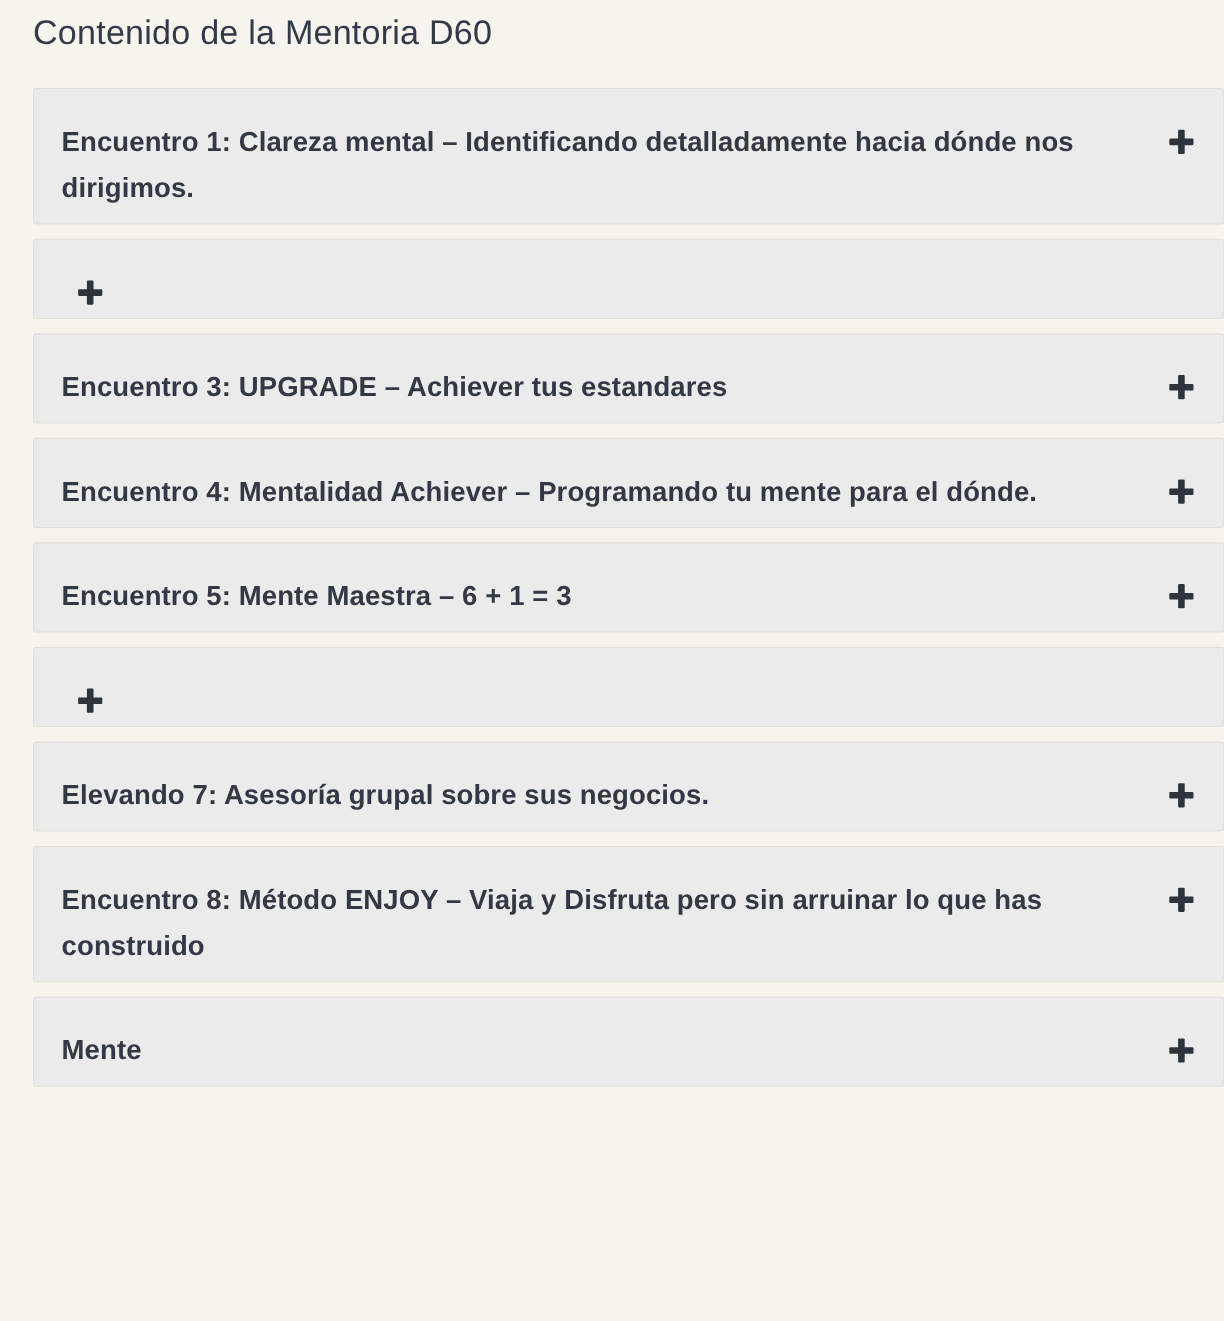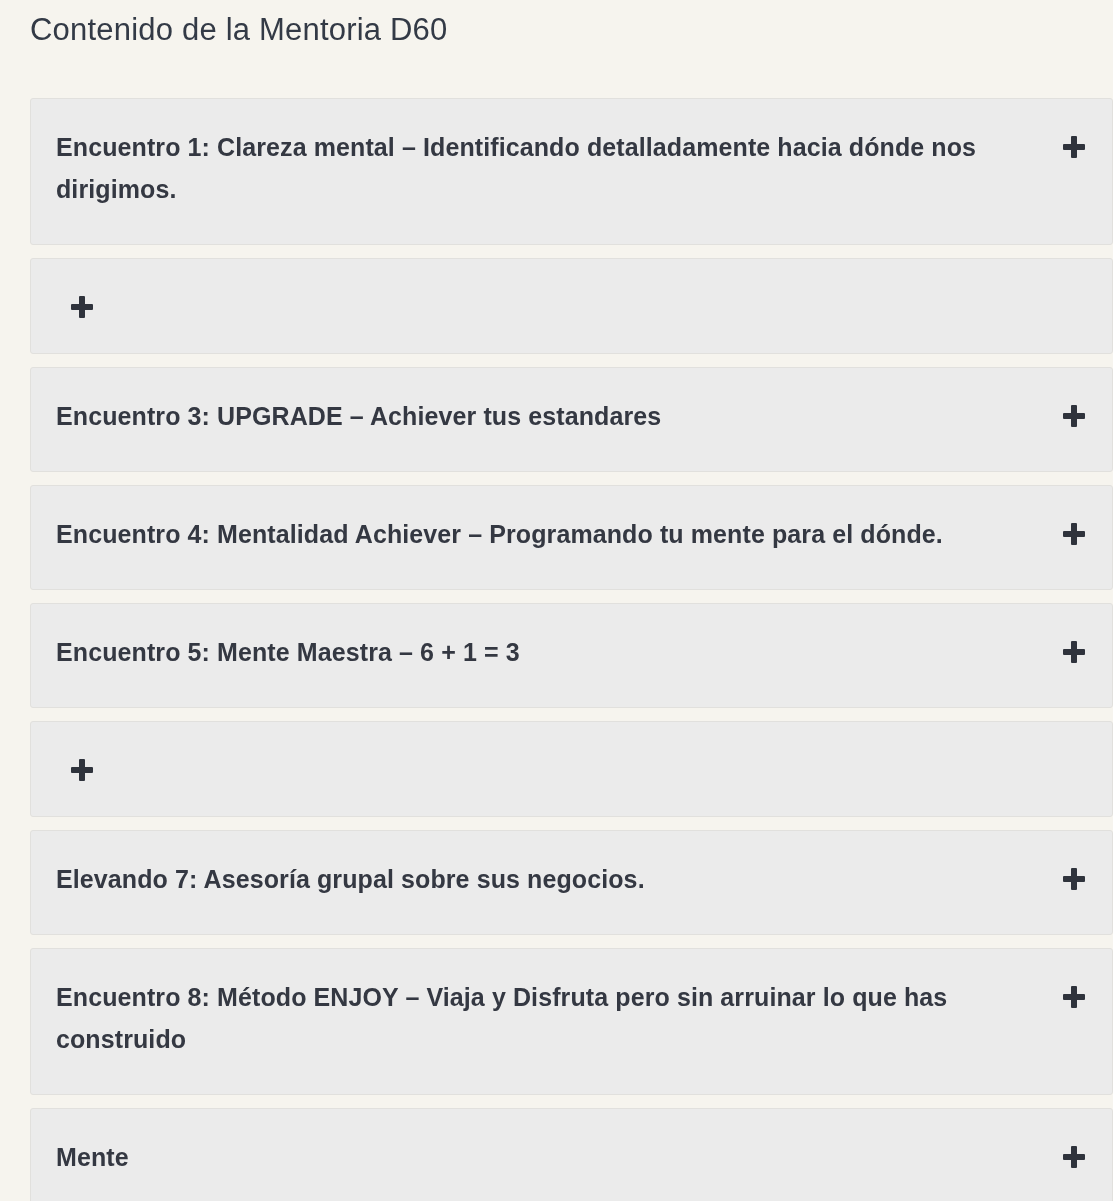--- a/index.html
+++ b/index.html
@@ -16,35 +16,35 @@
     width: 1113px;
     height: 1201px;
     padding: 12px 0 0 30px;
   }
 
   .page-title {
     font-size: 31px;
     font-weight: 400;
     letter-spacing: 0.2px;
     color: #333a46;
-    margin-bottom: 50px;
+    margin-bottom: 32px;
   }
 
   .accordion {
     width: calc(100% - 0px);
   }
 
   .acc-item {
     display: flex;
     align-items: flex-start;
     justify-content: space-between;
     background: #ebebeb;
     border: 1px solid #e1e0dd;
     border-radius: 3px;
-    padding: 27px 26px 34px 25px;
+    padding: 27px 26px 11px 25px;
     margin-bottom: 13px;
     cursor: pointer;
   }
 
   .acc-label {
     font-size: 25px;
     font-weight: 700;
     line-height: 42px;
     color: #343842;
     letter-spacing: 0.1px;

